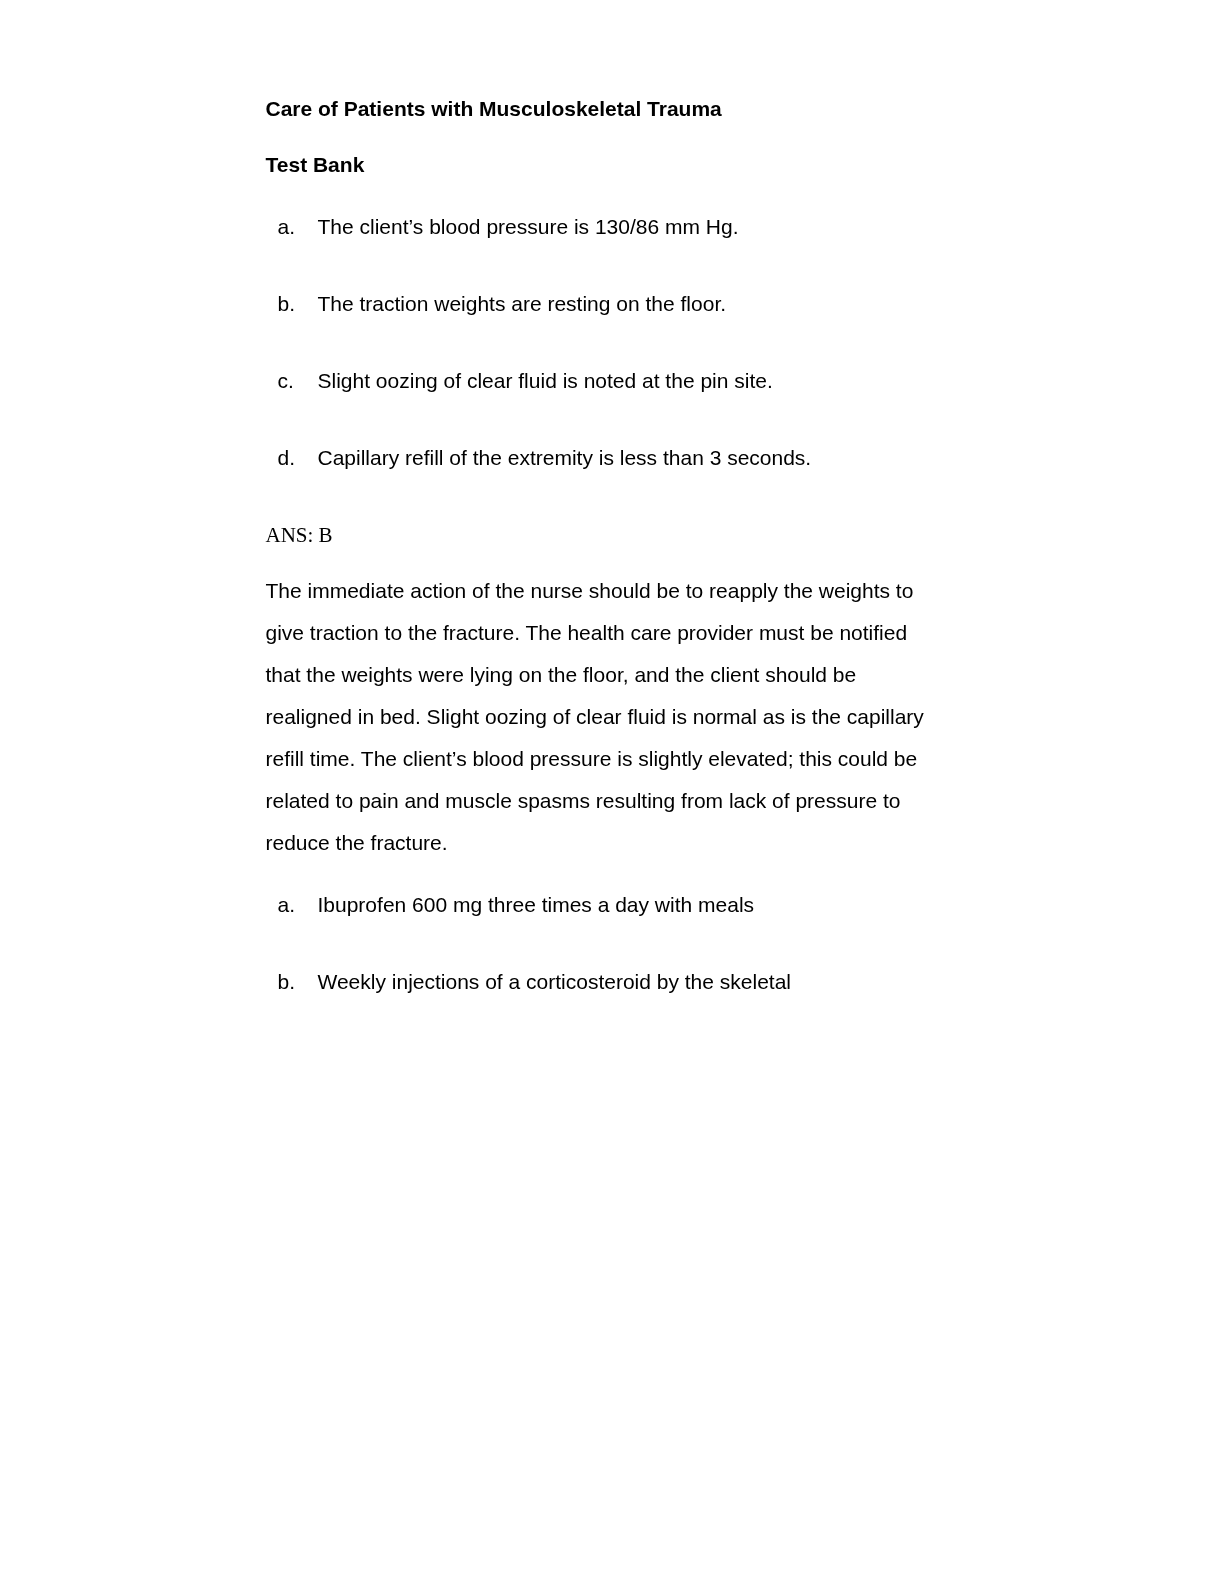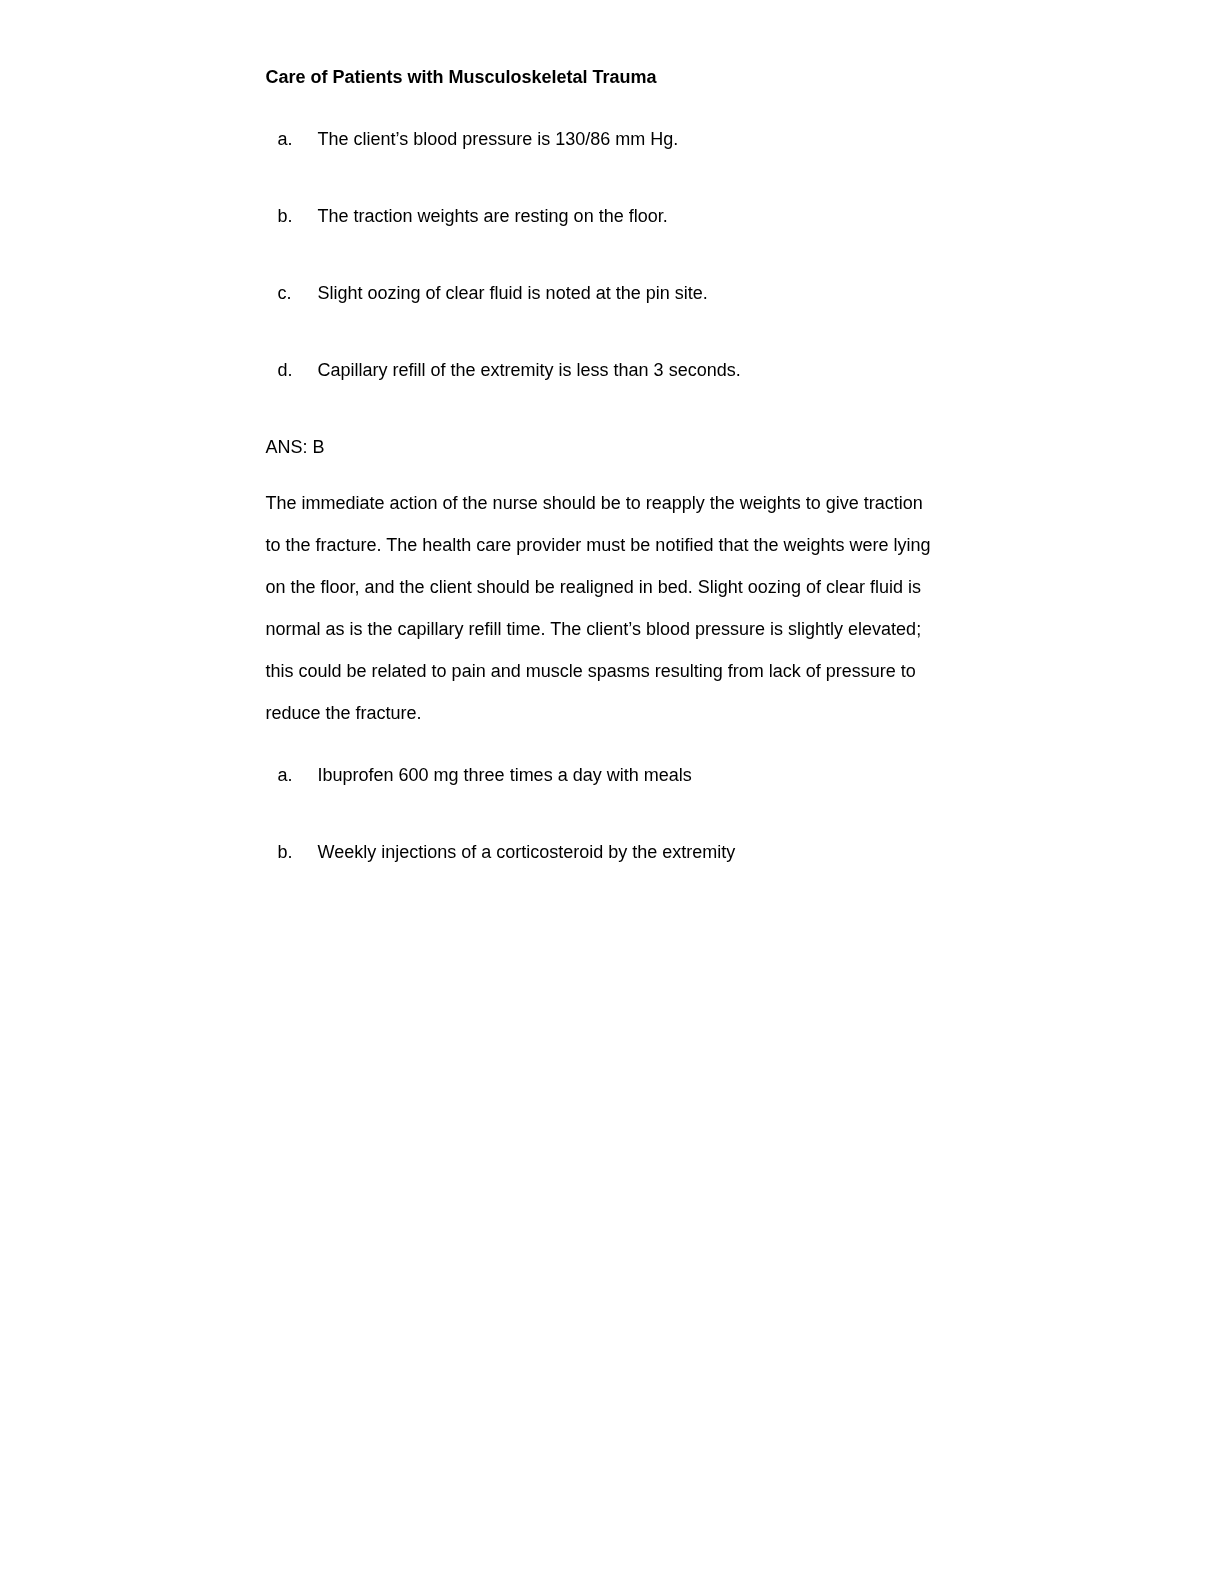--- a/index.html
+++ b/index.html
@@ -7,23 +7,23 @@
     padding: 0;
     background: #ffffff;
   }
   .page {
     position: relative;
     width: 979px;
     min-height: 1584px;
     margin: 0 auto;
     background: #ffffff;
     box-sizing: border-box;
-    padding: 56px 164px 60px 143px;
+    padding: 88px 164px 60px 143px;
     font-family: "Liberation Sans", sans-serif;
-    font-size: 18px;
+    font-size: 21px;
     line-height: 42px;
     color: #000000;
   }
   .heading {
     font-weight: bold;
     margin: 0 0 14px 0;
   }
   .para {
     margin: 0 0 14px 0;
   }
@@ -41,29 +41,31 @@
   }
   .option-letter {
     flex: 0 0 40px;
     width: 40px;
   }
   .option-text {
     flex: 1 1 auto;
   }
   .answer {
     margin: 10px 0 14px 0;
+    font-family: Liberation Serif, serif;
   }
 </style>
 </head>
 <body>
 
 <div class="page">
 
   <p class="heading">Care of Patients with Musculoskeletal Trauma</p>
 
+  <p class="heading">Test Bank</p>
 
 
 
   <div class="options">
     <div class="option-row">
       <span class="option-letter">a.</span>
       <span class="option-text">The client’s blood pressure is 130/86 mm Hg.</span>
     </div>
     <div class="option-row">
       <span class="option-letter">b.</span>
@@ -86,17 +88,17 @@
 
 
 
   <div class="options">
     <div class="option-row">
       <span class="option-letter">a.</span>
       <span class="option-text">Ibuprofen 600 mg three times a day with meals</span>
     </div>
     <div class="option-row">
       <span class="option-letter">b.</span>
-      <span class="option-text">Weekly injections of a corticosteroid by the extremity</span>
+      <span class="option-text">Weekly injections of a corticosteroid by the skeletal</span>
     </div>
   </div>
 
 </div>
 
 </body></html>

